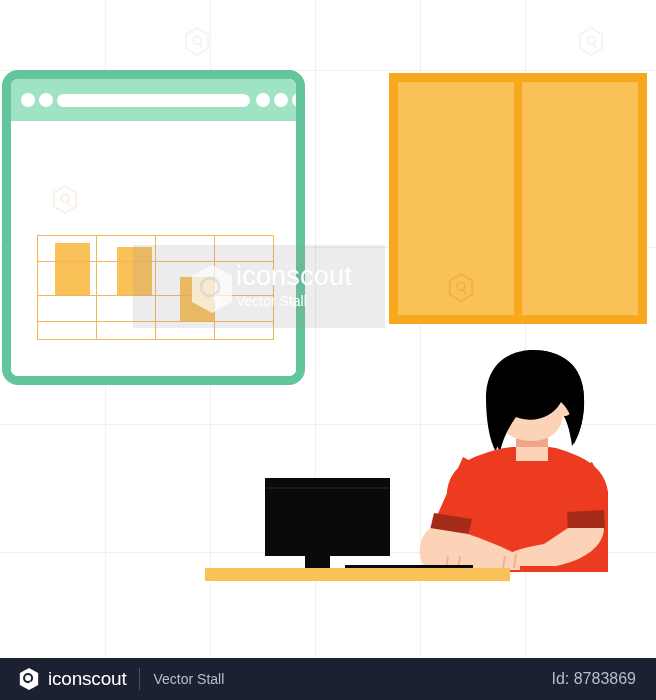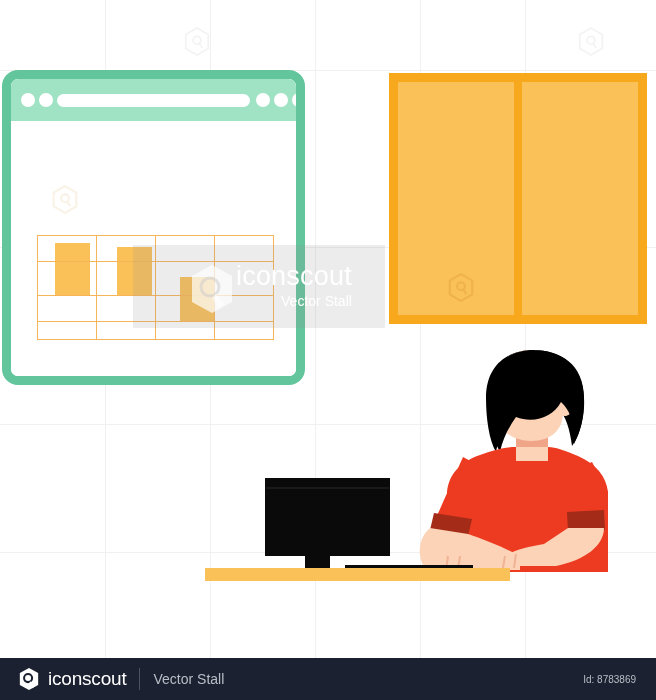--- a/index.html
+++ b/index.html
@@ -10,21 +10,20 @@
     background: #ffffff;
     font-family: "Liberation Sans", sans-serif;
     overflow: hidden;
   }
   #stage {
     position: relative;
     width: 656px;
     height: 700px;
     background: #ffffff;
     overflow: hidden;
-    text-align: right;
   }
 
   
   .grid-layer {
     position: absolute;
     left: 0; top: 0;
     width: 656px; height: 658px;
     pointer-events: none;
   }
   .gline-v {
@@ -209,21 +208,21 @@
   }
   .f-author {
     color: #b9bdc7;
     font-size: 14px;
     flex: 0 0 auto;
   }
   .f-id {
     margin-left: auto;
     margin-right: 20px;
     color: #b9bdc7;
-    font-size: 10px;
+    font-size: 16px;
   }
 </style>
 </head>
 <body>
 
 <div id="stage">
 
   <div class="grid-layer">
     <div class="gline-v" style="left:105px"></div>
     <div class="gline-v" style="left:210px"></div>

